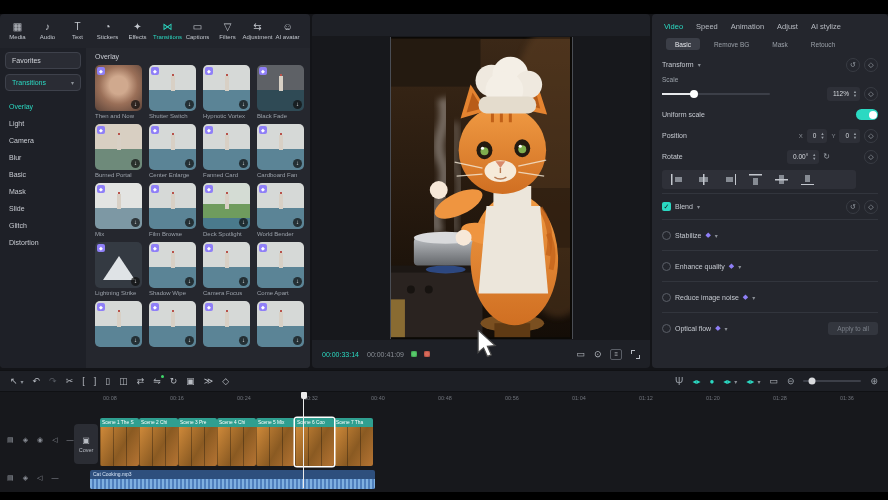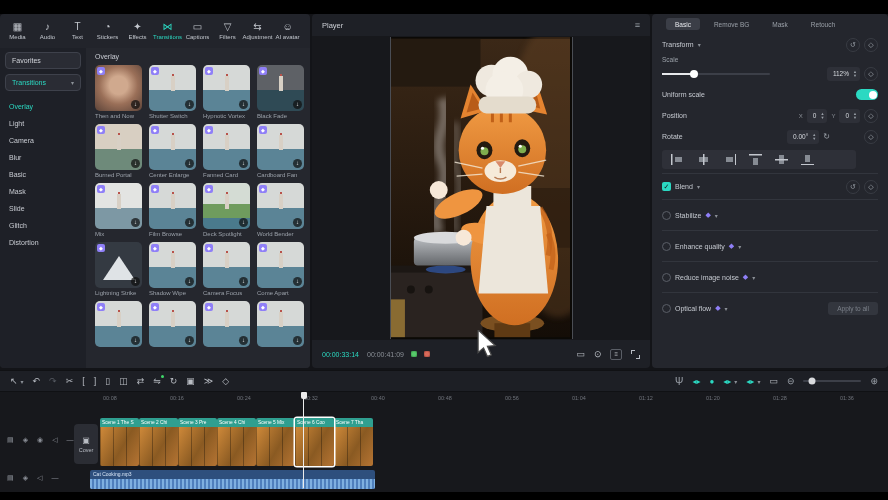--- a/index.html
+++ b/index.html
@@ -330,24 +330,20 @@
                 <span class="gem-badge">◆</span>
                 <span class="dl-badge">↓</span>
               </div>
             </div>
           </div>
       </div>
     </div>
   </div>
 
   <div id="player-panel">
-    <div class="pp-head">
-      <span>Player</span>
-      <span class="menu-ic">≡</span>
-    </div>
     <div class="pp-canvas">
       <div class="video-frame">
         <svg width="179" height="302" viewBox="0 0 180 300">
           <defs>
             <linearGradient id="bgG" x1="0" y1="0" x2="0" y2="1">
               <stop offset="0" stop-color="#3b2817"></stop>
                 <stop offset="1" stop-color="#140d07"></stop>
             </linearGradient>
             <linearGradient id="catG" x1="0" y1="0" x2="0" y2="1">
               <stop offset="0" stop-color="#f09a43"></stop>
@@ -421,20 +417,27 @@
         <span class="q-box">≡</span>
         <span class="fs-ic"></span>
       </div>
     </div>
     <svg id="big-cursor" width="26" height="28" viewBox="0 0 16 18">
       <path d="M1,0 L12,10 L7,10.5 L9.5,16 L7,17 L4.5,11.5 L1,14.5 Z" fill="#ffffff" stroke="#4a4a4a" stroke-width="0.8"></path>
     </svg>
   </div>
 
   <div id="right-panel">
+    <div class="rp-tabs" id="rp-tabs">
+        <span class="rp-tab act">Video</span>
+        <span class="rp-tab">Speed</span>
+        <span class="rp-tab">Animation</span>
+        <span class="rp-tab">Adjust</span>
+        <span class="rp-tab">AI stylize</span>
+      </div>
     <div class="rp-subtabs" id="rp-subtabs">
         <span class="pill act">Basic</span>
         <span class="pill">Remove BG</span>
         <span class="pill">Mask</span>
         <span class="pill">Retouch</span>
       </div>
     <div class="rp-body">
       <div class="r-row">
         <span>Transform</span>
         <span class="caret">▾</span>

